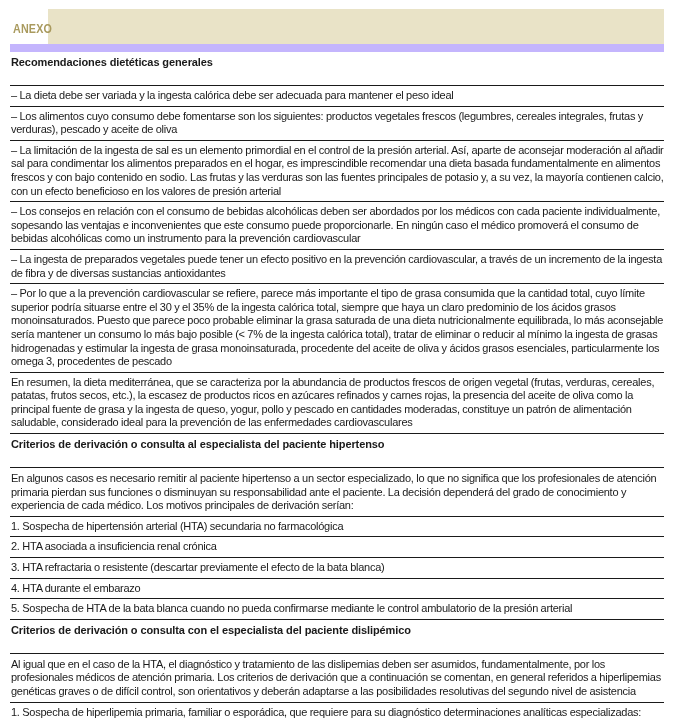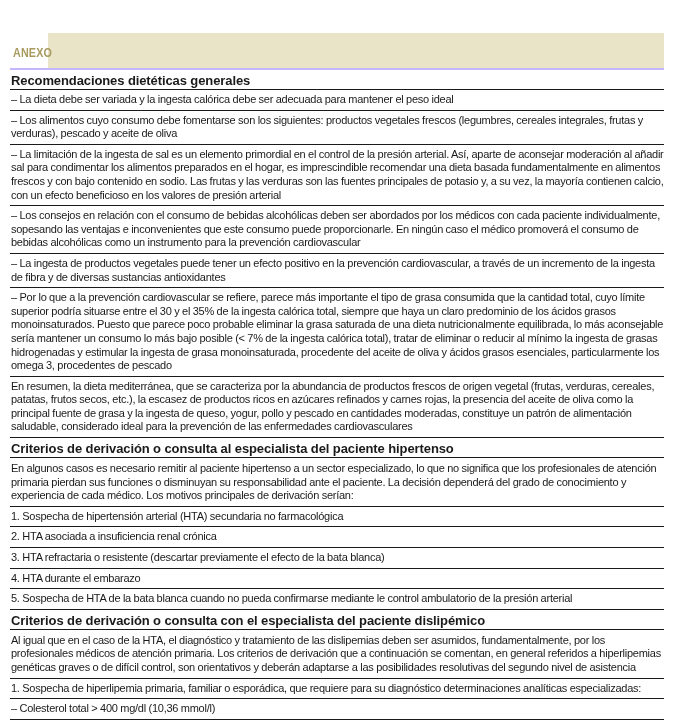--- a/index.html
+++ b/index.html
@@ -1,43 +1,43 @@
 <!DOCTYPE html>
 <html><head>
   <meta charset="utf-8">
   <style>
     html, body { margin: 0; padding: 0; background: #ffffff; }
     body { width: 680px; height: 722px; position: relative; overflow: hidden;
            font-family: "Liberation Sans", sans-serif; color: #1a1a1a; }
     .page { position: absolute; left: 10px; top: 9px; width: 654px; }
-    .header { position: relative; height: 35px; border-bottom: 2px solid #c4b5fd; margin-top: 24px; }
+    .header { position: relative; height: 35px; border-bottom: 8px solid #c4b5fd; }
     .header-band { position: absolute; left: 38px; right: 0; top: 0; bottom: 0; background: #e9e3c7; }
     .header-title { position: absolute; left: 3px; bottom: 8px; font-size: 12.5px; font-weight: bold;
                     color: #a99a5e; letter-spacing: 0.2px; transform: scaleX(0.86); transform-origin: left center; }
-    .section-title { font-size: 13px; font-weight: bold; line-height: 11px; padding: 5px 0 3px 1px;
+    .section-title { font-size: 11px; font-weight: bold; line-height: 11px; padding: 5px 0 17px 1px;
                      border-bottom: 1.5px solid #1a1a1a; transform-origin: left; letter-spacing: -0.1px; }
     .row { font-size: 11px; line-height: 13.6px; padding: 3px 0 3px 1px; border-bottom: 1.5px solid #1a1a1a;
            letter-spacing: -0.25px; word-spacing: -0.2px; }
     .row.tall { padding-top: 4px; }
   </style>
 </head>
 <body>
 
 <div class="page">
   <div class="header">
     <div class="header-band"></div>
     <div class="header-title">ANEXO</div>
   </div>
 
   <div class="section-title">Recomendaciones dietéticas generales</div>
   <div class="row">– La dieta debe ser variada y la ingesta calórica debe ser adecuada para mantener el peso ideal</div>
   <div class="row">– Los alimentos cuyo consumo debe fomentarse son los siguientes: productos vegetales frescos (legumbres, cereales integrales, frutas y verduras), pescado y aceite de oliva</div>
   <div class="row">– La limitación de la ingesta de sal es un elemento primordial en el control de la presión arterial. Así, aparte de aconsejar moderación al añadir sal para condimentar los alimentos preparados en el hogar, es imprescindible recomendar una dieta basada fundamentalmente en alimentos frescos y con bajo contenido en sodio. Las frutas y las verduras son las fuentes principales de potasio y, a su vez, la mayoría contienen calcio, con un efecto beneficioso en los valores de presión arterial</div>
   <div class="row">– Los consejos en relación con el consumo de bebidas alcohólicas deben ser abordados por los médicos con cada paciente individualmente, sopesando las ventajas e inconvenientes que este consumo puede proporcionarle. En ningún caso el médico promoverá el consumo de bebidas alcohólicas como un instrumento para la prevención cardiovascular</div>
-  <div class="row">– La ingesta de productos vegetales puede tener un efecto positivo en la prevención cardiovascular, a través de un incremento de la ingesta de fibra y de diversas sustancias antioxidantes</div>
+  <div class="row">– La ingesta de preparados vegetales puede tener un efecto positivo en la prevención cardiovascular, a través de un incremento de la ingesta de fibra y de diversas sustancias antioxidantes</div>
   <div class="row">– Por lo que a la prevención cardiovascular se refiere, parece más importante el tipo de grasa consumida que la cantidad total, cuyo límite superior podría situarse entre el 30 y el 35% de la ingesta calórica total, siempre que haya un claro predominio de los ácidos grasos monoinsaturados. Puesto que parece poco probable eliminar la grasa saturada de una dieta nutricionalmente equilibrada, lo más aconsejable sería mantener un consumo lo más bajo posible (&lt; 7% de la ingesta calórica total), tratar de eliminar o reducir al mínimo la ingesta de grasas hidrogenadas y estimular la ingesta de grasa monoinsaturada, procedente del aceite de oliva y ácidos grasos esenciales, particularmente los omega 3, procedentes de pescado</div>
   <div class="row">En resumen, la dieta mediterránea, que se caracteriza por la abundancia de productos frescos de origen vegetal (frutas, verduras, cereales, patatas, frutos secos, etc.), la escasez de productos ricos en azúcares refinados y carnes rojas, la presencia del aceite de oliva como la principal fuente de grasa y la ingesta de queso, yogur, pollo y pescado en cantidades moderadas, constituye un patrón de alimentación saludable, considerado ideal para la prevención de las enfermedades cardiovasculares</div>
 
   <div class="section-title">Criterios de derivación o consulta al especialista del paciente hipertenso</div>
   <div class="row tall">En algunos casos es necesario remitir al paciente hipertenso a un sector especializado, lo que no significa que los profesionales de atención primaria pierdan sus funciones o disminuyan su responsabilidad ante el paciente. La decisión dependerá del grado de conocimiento y experiencia de cada médico. Los motivos principales de derivación serían:</div>
   <div class="row">1. Sospecha de hipertensión arterial (HTA) secundaria no farmacológica</div>
   <div class="row">2. HTA asociada a insuficiencia renal crónica</div>
   <div class="row">3. HTA refractaria o resistente (descartar previamente el efecto de la bata blanca)</div>
   <div class="row">4. HTA durante el embarazo</div>
   <div class="row">5. Sospecha de HTA de la bata blanca cuando no pueda confirmarse mediante le control ambulatorio de la presión arterial</div>

